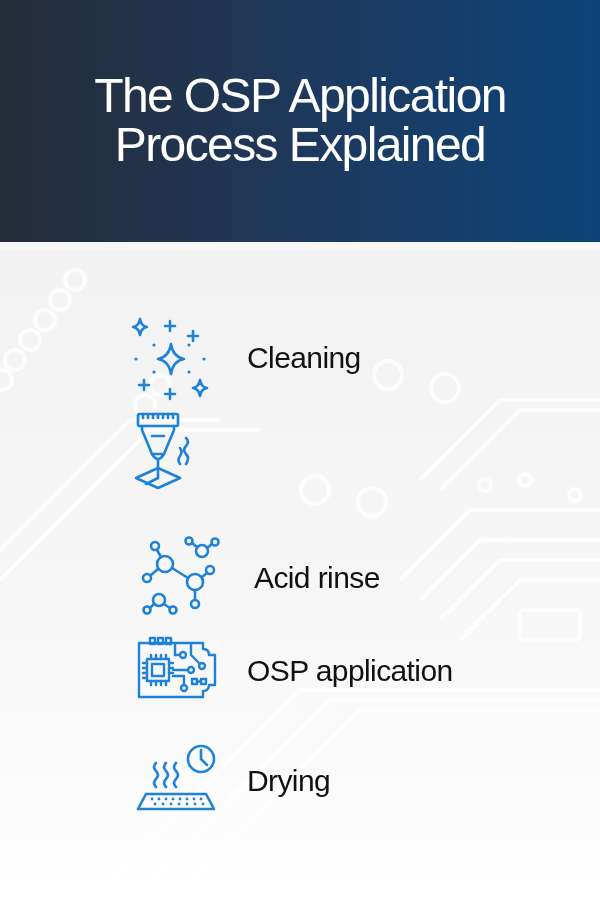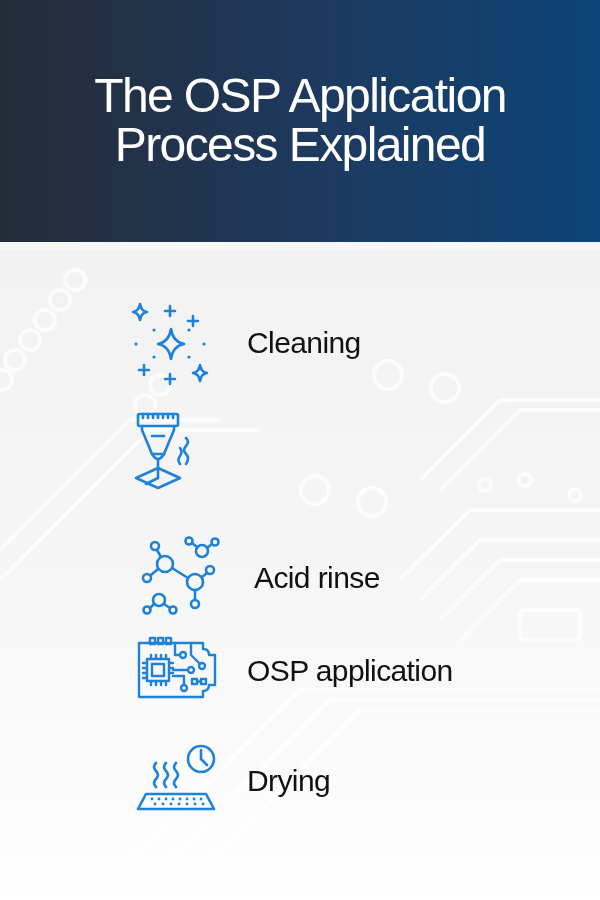--- a/index.html
+++ b/index.html
@@ -74,21 +74,21 @@
       <path d="M460 390 L520 330 L600 330"></path>
       <path d="M420 230 L500 150 L600 150"></path>
       <path d="M440 240 L520 160 L600 160"></path>
       <rect x="520" y="360" width="60" height="30" rx="4"></rect>
       <circle cx="485" cy="235" r="6"></circle>
         <circle cx="525" cy="230" r="6"></circle>
       <circle cx="575" cy="245" r="6"></circle>
     </g>
   </svg>
 
-  <div class="step" style="top:49px;">
+  <div class="step" style="top:64px;">
     <div class="icon">
       <svg width="90" height="90" viewBox="0 0 90 90" fill="none" stroke="#1e82d8" stroke-width="2.6" stroke-linecap="round" stroke-linejoin="round">
 
         <path d="M12 5 Q13 12 19 13 Q13 14 12 21 Q11 14 5 13 Q11 12 12 5 Z"></path>
 
         <path d="M43 30 Q45 43 56 45 Q45 47 43 60 Q41 47 30 45 Q41 43 43 30 Z"></path>
 
         <path d="M72 66 Q73 73 79 74 Q73 75 72 82 Q71 75 65 74 Q71 73 72 66 Z"></path>
 
         <path d="M42 7 V17 M37 12 H47"></path>

